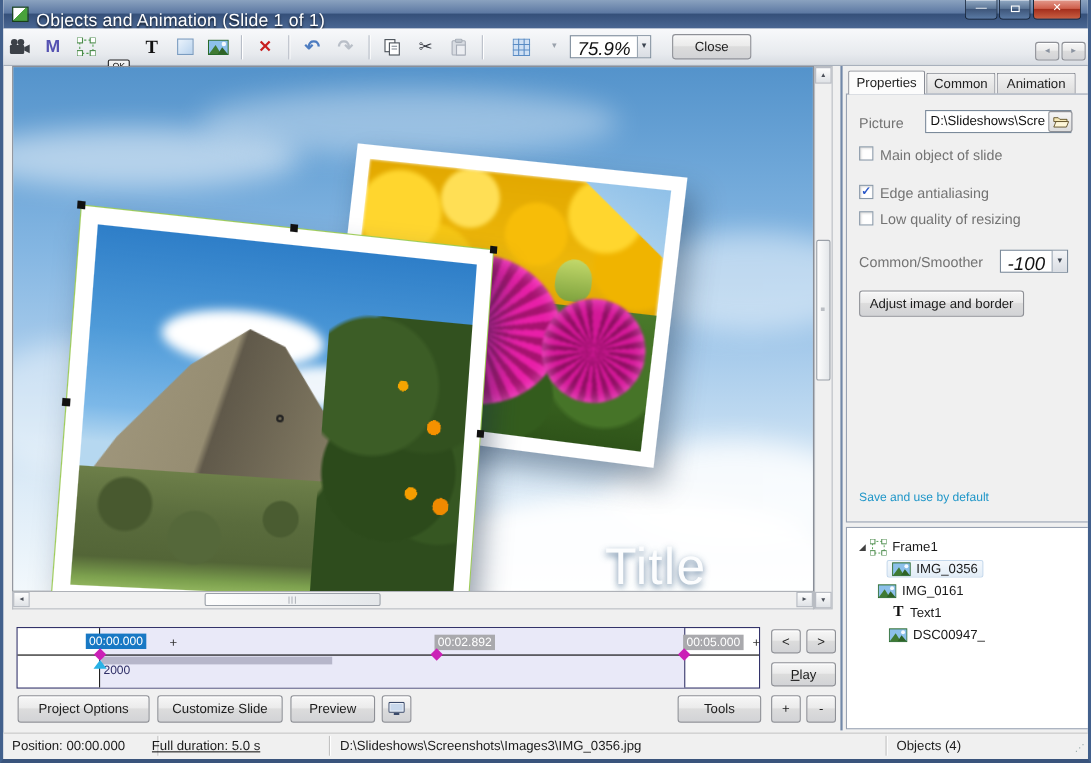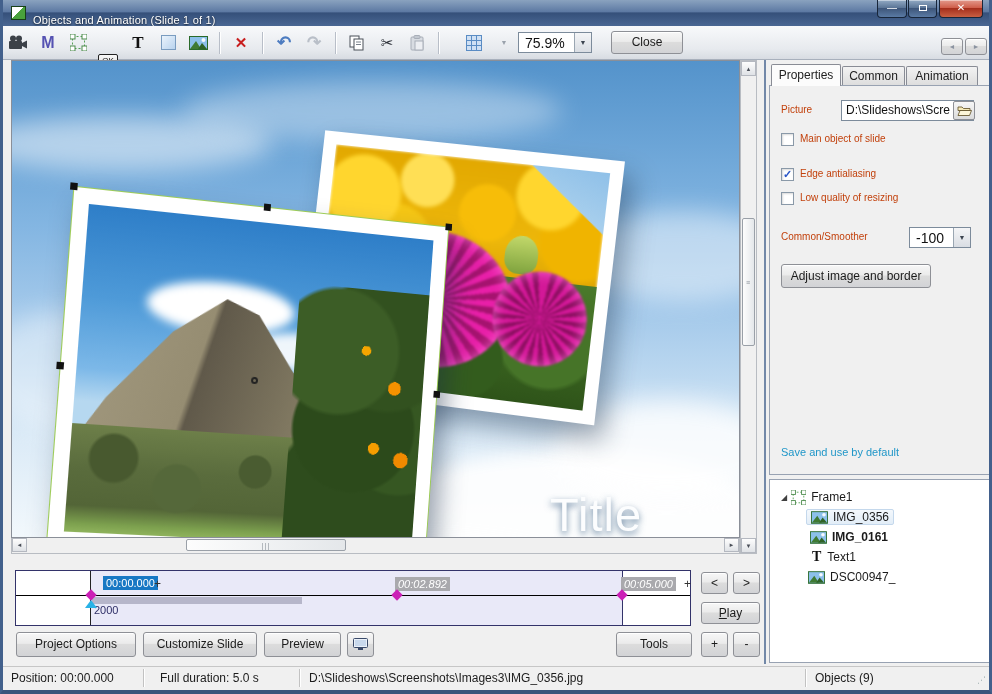--- a/index.html
+++ b/index.html
@@ -3,21 +3,21 @@
 <meta charset="utf-8">
 <style>
   html,body{margin:0;padding:0;background:#fff;}
   *{box-sizing:border-box;font-family:"Liberation Sans", sans-serif;}
   .window{position:relative;width:992px;height:694px;overflow:hidden;background:#f0f0f0;
     border-left:3px solid #42608c;border-right:3px solid #42608c;border-bottom:4px solid #3a547c;}
   
   .titlebar{position:absolute;left:0;top:0;width:100%;height:26px;
     background:linear-gradient(180deg,#8aa2bf 0%,#5d79a3 45%,#35507a 50%,#4a6793 100%);
     color:#fff;display:flex;align-items:center;padding-left:8px;}
-  .titlebar .ttl{font-size:11px;text-shadow:0 1px 2px rgba(0,0,0,.8);letter-spacing:.2px;margin-top:14px;}
+  .titlebar .ttl{font-size:16px;text-shadow:0 1px 2px rgba(0,0,0,.8);letter-spacing:.2px;margin-top:14px;}
   .app-ico{width:15px;height:14px;margin-right:7px;border:1px solid #184018;
     background:linear-gradient(135deg,#ffffff 0 45%,#49a23c 45% 100%);}
   .win-btn{position:absolute;top:0;height:18px;border:1px solid #18263a;border-top:none;
     border-radius:0 0 4px 4px;color:#fff;font-size:10px;text-align:center;line-height:16px;
     background:linear-gradient(180deg,#93aac4,#5c7697 45%,#3e567a 50%,#5a7aa4);
     box-shadow:inset 0 1px 0 rgba(255,255,255,.45);}
   .wb-min{right:82px;width:30px;} .wb-max{right:52px;width:29px;}
   .wb-close{right:6px;width:44px;background:linear-gradient(180deg,#e39a8d,#cf5f4c 45%,#a52f1d 50%,#c95f42);}
   .maxglyph{display:inline-block;width:8px;height:6px;border:1px solid #fff;margin-top:5px;}
   
@@ -30,21 +30,21 @@
   .g-mask{color:#5552b2;font-weight:bold;font-size:16px;}
   .g-text{color:#111;font-family:"Liberation Serif",serif;font-weight:bold;font-size:17px;}
   .g-del{color:#c81e1e;font-weight:bold;font-size:15px;}
   .g-undo{color:#4d7cc0;font-size:17px;font-weight:bold;}
   .g-redo{color:#b9bfc8;font-size:17px;font-weight:bold;}
   .g-cut{color:#30343c;font-size:15px;}
   .ok-ico{border:1px solid #222;border-radius:2px;background:linear-gradient(#f8f8f8,#ddd);
     font-size:8px;font-weight:normal;padding:1px 3px;color:#111;margin-top:35px;}
   .rect-ico{width:15px;height:15px;border:1px solid #7a9cc0;background:linear-gradient(135deg,#eaf3fc,#b9d3ee);}
   .combo{position:absolute;display:flex;background:#fff;border:1px solid #7c8b9b;height:21px;}
-  .combo .val{font-size:14px;color:#111;padding:2px 6px;flex:1;}
+  .combo .val{font-size:17px;color:#111;padding:2px 6px;flex:1;font-style:italic;}
   .combo .drop{width:17px;border-left:1px solid #9aa6b2;display:flex;align-items:center;justify-content:center;
     background:linear-gradient(180deg,#f4f5f7,#d9dde3);font-size:7px;color:#3c4450;}
   .zoombox{left:515px;top:32px;width:74px;}
   .btn{border:1px solid #8e9096;border-radius:3px;font-size:12px;color:#1c1c1c;text-align:center;
     background:linear-gradient(180deg,#f7f7f7 0%,#ebebeb 45%,#dcdcdc 50%,#d2d3d6 100%);
     box-shadow:inset 0 1px 0 #fff;}
   .close-top{position:absolute;left:608px;top:31px;width:72px;height:23px;line-height:21px;}
   .navbtn{position:absolute;top:38px;width:22px;height:17px;font-size:7px;color:#8b93a0;line-height:15px;}
   .nav-l{left:938px;} .nav-r{left:962px;}
   
@@ -122,21 +122,21 @@
     font-size:6px;color:#4a4f58;background:linear-gradient(180deg,#fdfdfd,#dfe2e6);border:1px solid #b4b8c0;}
   .thumb{position:absolute;background:linear-gradient(90deg,#fdfdfd,#e4e7ea);border:1px solid #9aa0a8;
     border-radius:2px;display:flex;align-items:center;justify-content:center;color:#8a9098;font-size:7px;letter-spacing:1px;}
   
   .splitter{position:absolute;left:761px;top:60px;width:2px;height:604px;background:#7288a8;}
   .tab{position:absolute;border:1px solid #898c95;border-bottom:none;border-radius:2px 2px 0 0;
     font-size:12px;color:#222;text-align:center;}
   .tab.active{background:#fcfcfc;z-index:2;}
   .tab.idle{background:linear-gradient(180deg,#f3f3f3,#dcdcdc);}
   .propbox{position:absolute;left:766px;top:85px;width:221px;height:390px;border:1px solid #98a2b2;background:#f0f0f0;}
-  .plabel{position:absolute;font-size:10px;color:#c2410c;}
+  .plabel{position:absolute;font-size:13px;color:#737373;}
   .field{position:absolute;background:#fff;border:1px solid #7c8b9b;font-size:12px;color:#111;
     padding:2px 4px;overflow:hidden;white-space:nowrap;}
   .mini-btn{position:absolute;border:1px solid #8e9096;border-radius:2px;
     background:linear-gradient(180deg,#f6f6f6,#dcdcdc);display:flex;align-items:center;justify-content:center;}
   .cb{position:absolute;width:13px;height:13px;background:#fff;border:1px solid #8a99a8;
     box-shadow:inset 1px 1px 2px rgba(0,0,0,.15);font-size:11px;line-height:11px;color:#2b57c8;
     font-weight:bold;text-align:center;}
   .savelink{position:absolute;left:778px;top:446px;font-size:11px;color:#1f96c8;cursor:pointer;}
   .treebox{position:absolute;left:766px;top:479px;width:221px;height:184px;border:1px solid #98a2b2;background:#fff;overflow:hidden;}
   .trow{position:absolute;height:18px;display:flex;align-items:center;font-size:12px;color:#1a1a1a;}
@@ -146,21 +146,21 @@
   .t-icon{margin-right:5px;display:flex;}
   .g-ttool{color:#111;font-family:"Liberation Serif",serif;font-weight:bold;font-size:14px;margin-right:6px;}
   
   .tl{position:absolute;left:12px;top:570px;width:676px;height:56px;border:1px solid #33336a;background:#fff;}
   .tl-lav{position:absolute;left:74px;top:0;width:532px;height:100%;background:#e9e9f8;}
   .tl-colsep{position:absolute;left:74px;top:0;width:1px;height:100%;background:#222;}
   .tl-endline{position:absolute;left:606px;top:0;width:1px;height:100%;background:#33336a;}
   .tl-hline{position:absolute;left:0;top:24px;width:100%;height:1px;background:#000;}
   .tl-chip{position:absolute;font-size:11px;color:#fff;padding:1px 3px;}
   .chip-blue{background:#1878c4;}
-  .chip-gray{background:#a9a9ad;font-style:italic;}
+  .chip-gray{background:#a9a9ad;}
   .tl-plus{position:absolute;font-size:12px;color:#333;}
   .kf{position:absolute;width:8px;height:8px;background:#cb20b6;transform:rotate(45deg);z-index:3;}
   .tl-tri{position:absolute;width:0;height:0;border-left:6px solid transparent;border-right:6px solid transparent;
     border-bottom:8px solid #29b2e6;z-index:3;}
   .tl-bar{position:absolute;left:76px;top:26px;width:210px;height:7px;background:#b6b6ca;}
   .tl-kfv{position:absolute;left:78px;top:33px;font-size:11px;color:#2e2e66;}
   .trbtn{position:absolute;height:22px;line-height:20px;}
   .u{text-decoration:underline;}
   
   .fbtn{position:absolute;top:632px;height:25px;line-height:23px;}
@@ -387,21 +387,21 @@
           <svg width="17" height="13" viewBox="0 0 19 14">
               <rect x="0.5" y="0.5" width="18" height="13" fill="#8cc0ea" stroke="#2a6a2a"></rect>
               <polygon points="1,13 7,5 12,13" fill="#3f7a33"></polygon>
               <polygon points="9,13 13,7 18,13" fill="#2f6326"></polygon>
               <circle cx="14.5" cy="4" r="2" fill="#f5f9ff"></circle>
             </svg>
         </span>
         <span>IMG_0356</span>
       </span>
     </div>
-    <div class="trow" style="left:40px;top:48px;font-weight:bold;">
+    <div class="trow" style="left:28px;top:48px;">
       <span class="t-icon">
         <svg width="17" height="13" viewBox="0 0 19 14">
             <rect x="0.5" y="0.5" width="18" height="13" fill="#8cc0ea" stroke="#2a6a2a"></rect>
             <polygon points="1,13 7,5 12,13" fill="#3f7a33"></polygon>
             <polygon points="9,13 13,7 18,13" fill="#2f6326"></polygon>
             <circle cx="14.5" cy="4" r="2" fill="#f5f9ff"></circle>
           </svg>
       </span>
       <span>IMG_0161</span>
     </div>
@@ -420,21 +420,21 @@
       </span>
       <span>DSC00947_</span>
     </div>
   </div>
 
   <div class="tl">
     <div class="tl-lav"></div>
     <div class="tl-colsep"></div>
     <div class="tl-endline"></div>
     <div class="tl-hline"></div>
-    <div class="tl-chip chip-blue" style="left:87px;top:5px;">00:00.000</div>
+    <div class="tl-chip chip-blue" style="left:62px;top:5px;">00:00.000</div>
     <div class="tl-plus" style="left:138px;top:6px;">+</div>
     <div class="tl-chip chip-gray" style="left:379px;top:6px;">00:02.892</div>
     <div class="tl-chip chip-gray" style="left:605px;top:6px;">00:05.000</div>
     <div class="tl-plus" style="left:668px;top:6px;">+</div>
     <div class="kf" style="left:71px;top:20px;"></div>
     <div class="kf" style="left:377px;top:20px;"></div>
     <div class="kf" style="left:602px;top:20px;"></div>
     <div class="tl-tri" style="left:69px;top:29px;"></div>
     <div class="tl-bar"></div>
     <div class="tl-kfv">2000</div>
@@ -454,22 +454,22 @@
       <rect x="5" y="10" width="5" height="2" fill="#3a4a6a"></rect>
     </svg>
   </div>
   <div class="btn fbtn" style="left:613px;width:76px;">Tools</div>
   <div class="btn fbtn" style="left:698px;width:27px;">+</div>
   <div class="btn fbtn" style="left:730px;width:27px;">-</div>
 
   <div class="statusbar">
     <span class="st" style="left:8px;">Position:  00:00.000</span>
     <span class="st-sep" style="left:140px;"></span>
-    <span class="st" style="left:157px;">Full duration:  5.0 s</span>
+    <span class="st" style="left:135px;text-decoration:underline;">Full duration:  5.0 s</span>
     <span class="st-sep" style="left:296px;"></span>
     <span class="st" style="left:306px;max-width:480px;">D:\Slideshows\Screenshots\Images3\IMG_0356.jpg</span>
     <span class="st-sep" style="left:802px;"></span>
-    <span class="st" style="left:812px;">Objects (9)</span>
+    <span class="st" style="left:812px;">Objects (4)</span>
     <span class="grip">⋰</span>
   </div>
 
 
 </div>
 
 </body></html>

